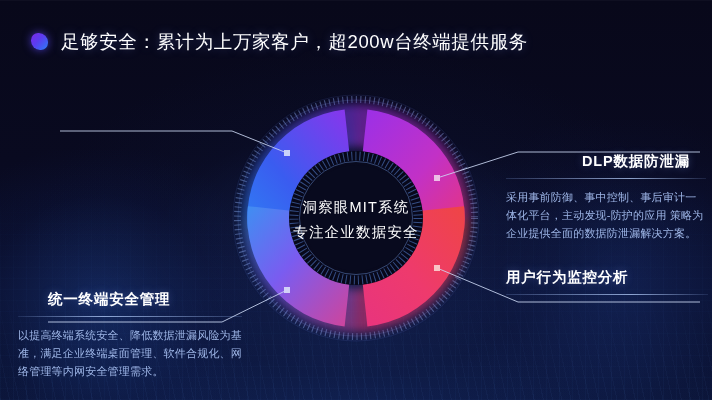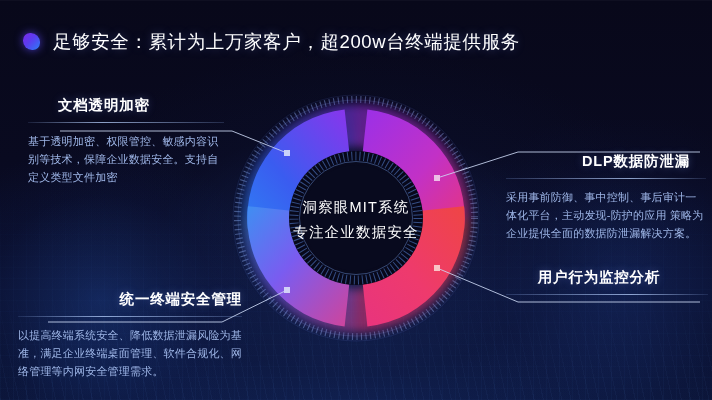--- a/index.html
+++ b/index.html
@@ -36,21 +36,21 @@
   .glow-left{
     position:absolute;left:-60px;top:150px;width:320px;height:300px;pointer-events:none;
     background:radial-gradient(ellipse at center, rgba(40,90,190,.30) 0%, rgba(20,40,110,.10) 50%, rgba(0,0,0,0) 75%);
   }
   .glow-right{
     position:absolute;right:-80px;top:120px;width:340px;height:320px;pointer-events:none;
     background:radial-gradient(ellipse at center, rgba(40,80,180,.24) 0%, rgba(20,36,100,.08) 52%, rgba(0,0,0,0) 76%);
   }
 
   
-  .header{position:absolute;left:4px;top:24px;height:34px;display:flex;align-items:center;}
+  .header{position:absolute;left:12px;top:24px;height:34px;display:flex;align-items:center;}
   .logo-blob{
     width:17px;height:17px;margin-left:19px;margin-right:13px;flex:0 0 auto;
     border-radius:7px 9px 7px 9px;
     background:linear-gradient(135deg,#7a2ae8 0%,#5b3df0 45%,#2b7df5 100%);
     box-shadow:0 0 9px rgba(90,70,240,.75);
   }
   .title{
     color:#ffffff;font-size:18.5px;letter-spacing:.6px;white-space:nowrap;
     text-shadow:0 0 10px rgba(120,150,255,.35);
   }
@@ -69,23 +69,23 @@
   .rule.right{background:linear-gradient(270deg, rgba(150,185,255,.12) 0%, rgba(185,210,255,.75) 38%, rgba(150,185,255,.18) 100%);}
   .block p{
     margin:9px 0 0 0;font-size:11px;line-height:18px;color:#9fb7e8;letter-spacing:.2px;
   }
 
   .b-tl{left:28px;top:96px;width:196px;}
   .b-tl h3{margin-left:30px;}
   .b-tr{left:506px;top:118px;width:200px;margin-top:34px;}
   .b-tr h3{text-align:right;margin-right:16px;}
   .b-bl{left:18px;top:290px;width:224px;}
-  .b-bl h3{margin-left:30px;text-align:right;}
+  .b-bl h3{margin-left:30px;}
   .b-br{left:506px;top:268px;width:202px;}
-  .b-br h3{text-align:center;margin-right:16px;}
+  .b-br h3{text-align:left;margin-right:16px;}
 
   
   #connectors{position:absolute;left:0;top:0;width:712px;height:400px;pointer-events:none;}
 </style>
 </head>
 <body>
 
 <div id="stage">
 
   <div class="topline"></div>
@@ -182,25 +182,20 @@
       <rect x="434" y="175" width="6" height="6" fill="#f3d8ef" stroke="none"></rect>
 
       <path d="M 48 322 L 222 322 L 287 290"></path>
       <rect x="284" y="287" width="6" height="6" fill="#dfe7fb" stroke="none"></rect>
 
       <path d="M 700 302 L 518 302 L 437 268"></path>
       <rect x="434" y="265" width="6" height="6" fill="#fbdcd8" stroke="none"></rect>
     </g>
   </svg>
 
-  <div class="block b-tl">
-    <h3>文档透明加密</h3>
-    <div class="rule"></div>
-    <p>基于透明加密、权限管控、敏感内容识别等技术，保障企业数据安全。支持自定义类型文件加密</p>
-  </div>
 
   <div class="block b-tr">
     <h3>DLP数据防泄漏</h3>
     <div class="rule right"></div>
     <p>采用事前防御、事中控制、事后审计一体化平台，主动发现-防护的应用 策略为企业提供全面的数据防泄漏解决方案。</p>
   </div>
 
   <div class="block b-bl">
     <h3>统一终端安全管理</h3>
     <div class="rule"></div>

